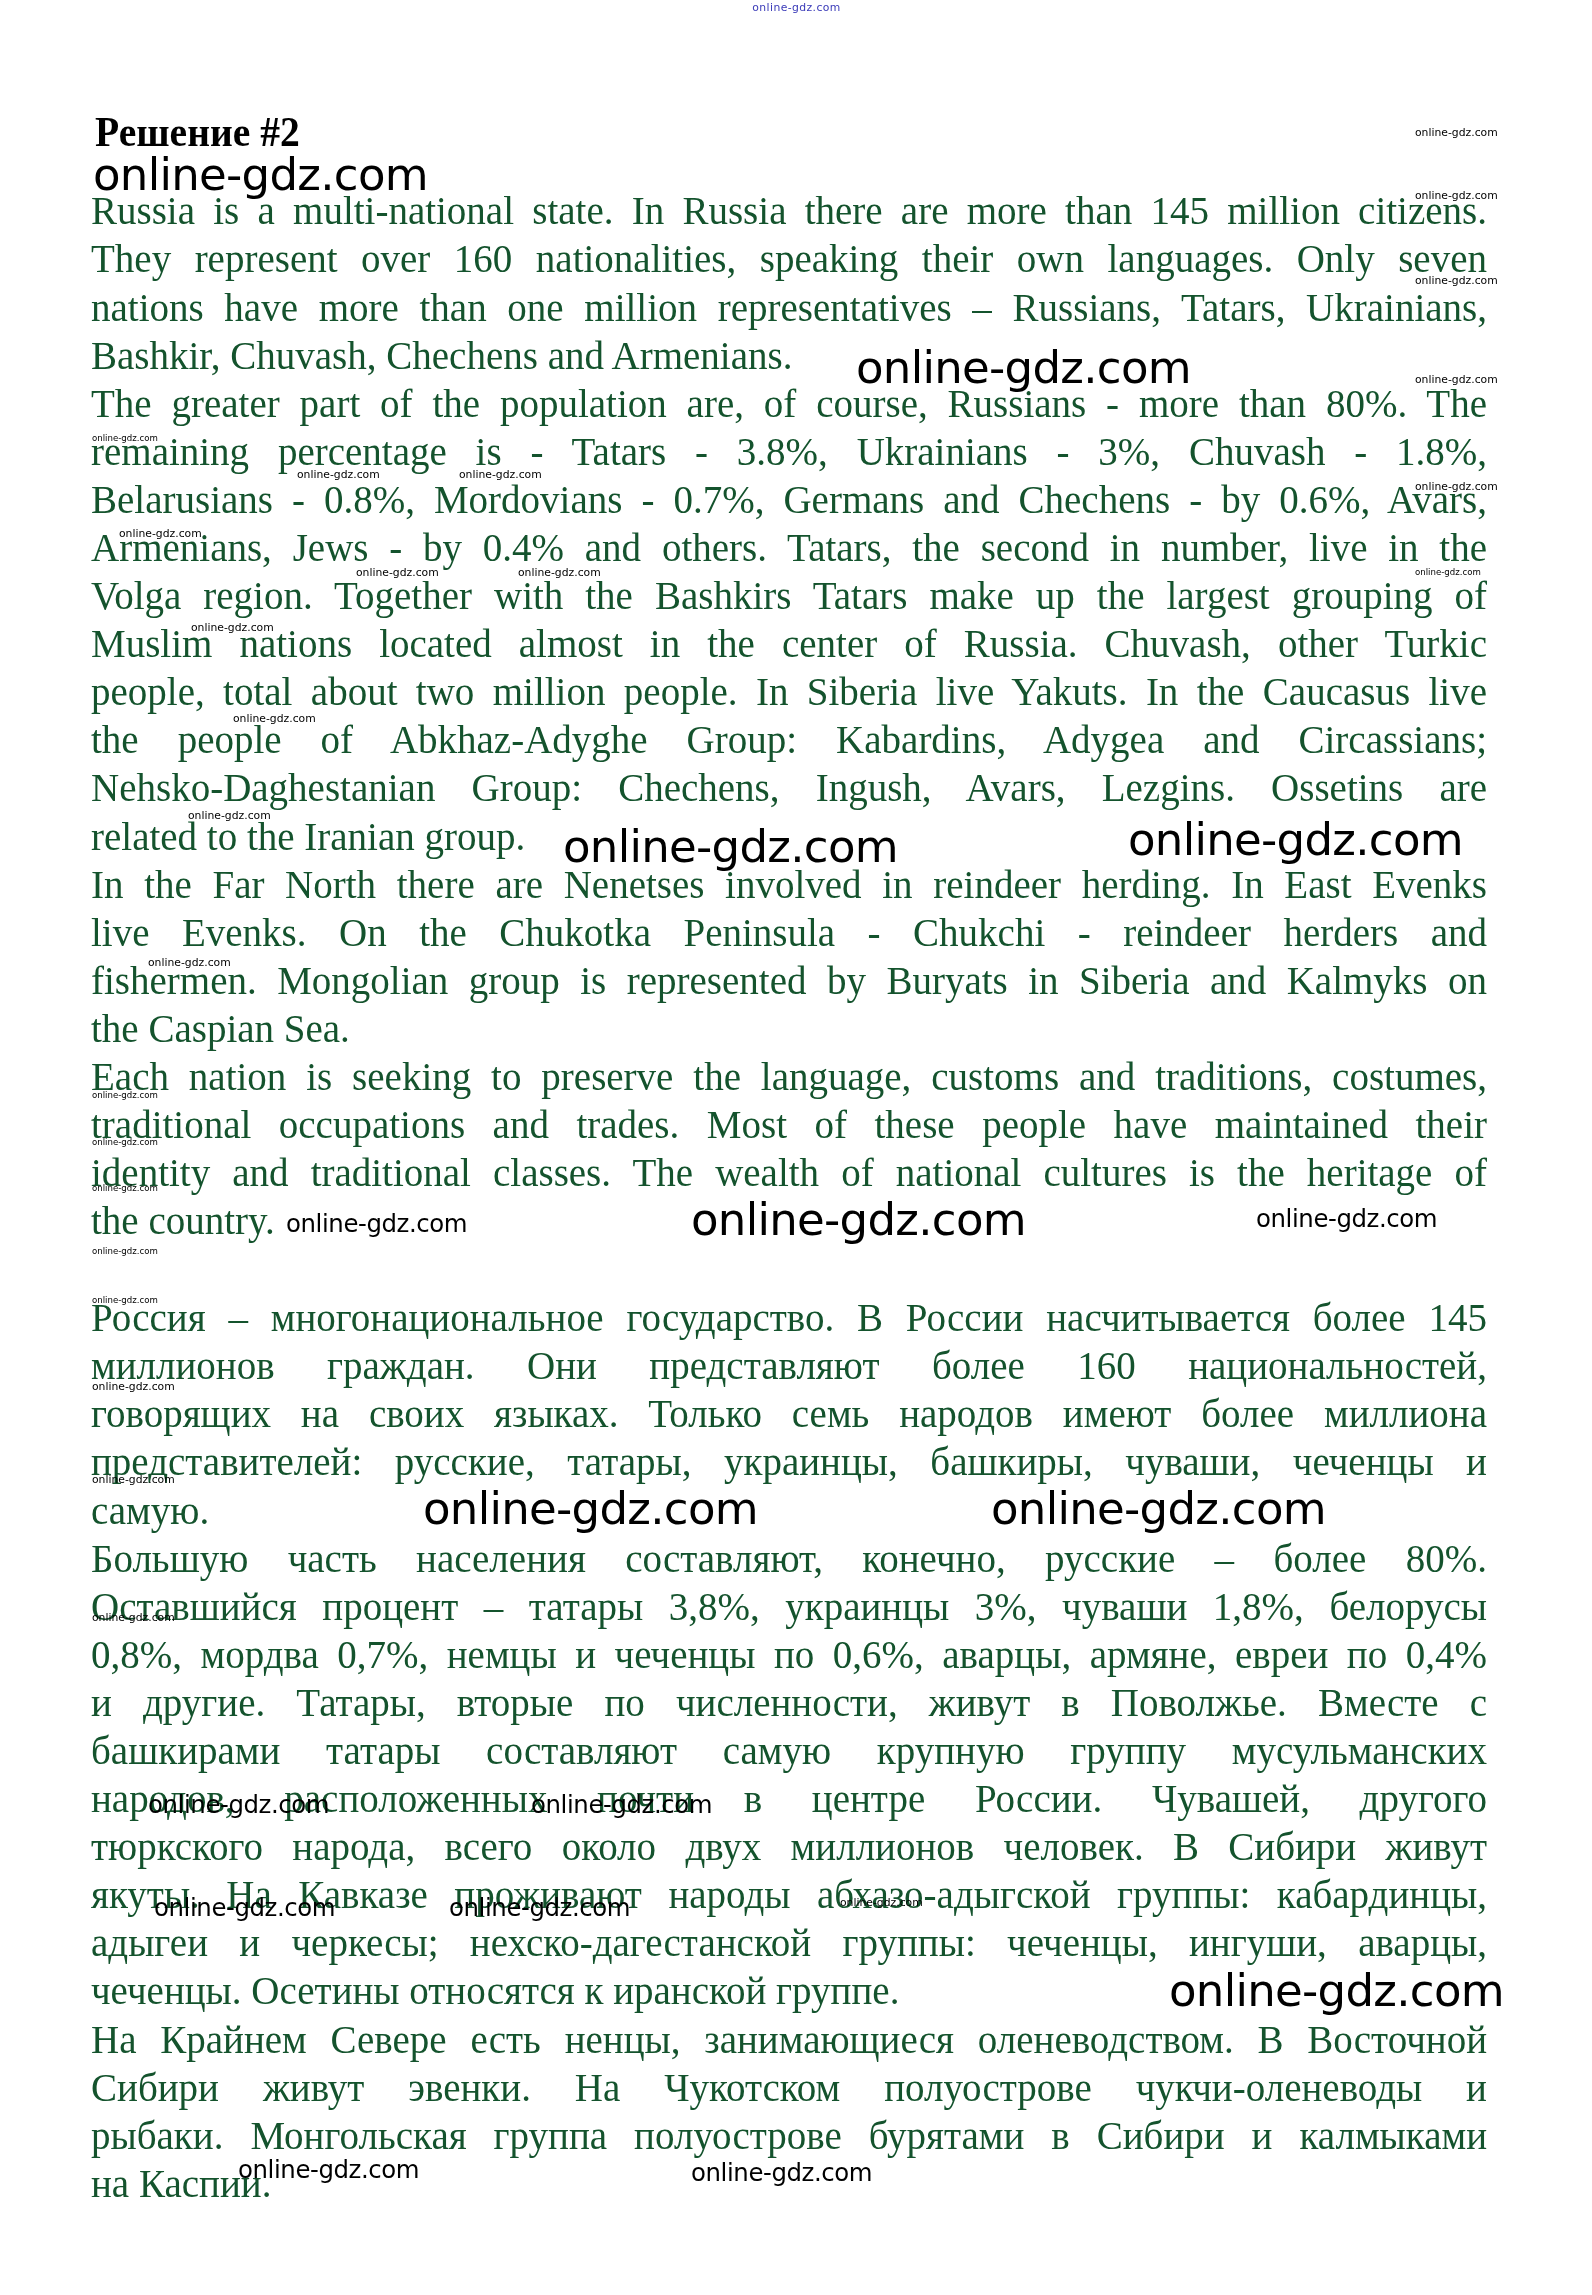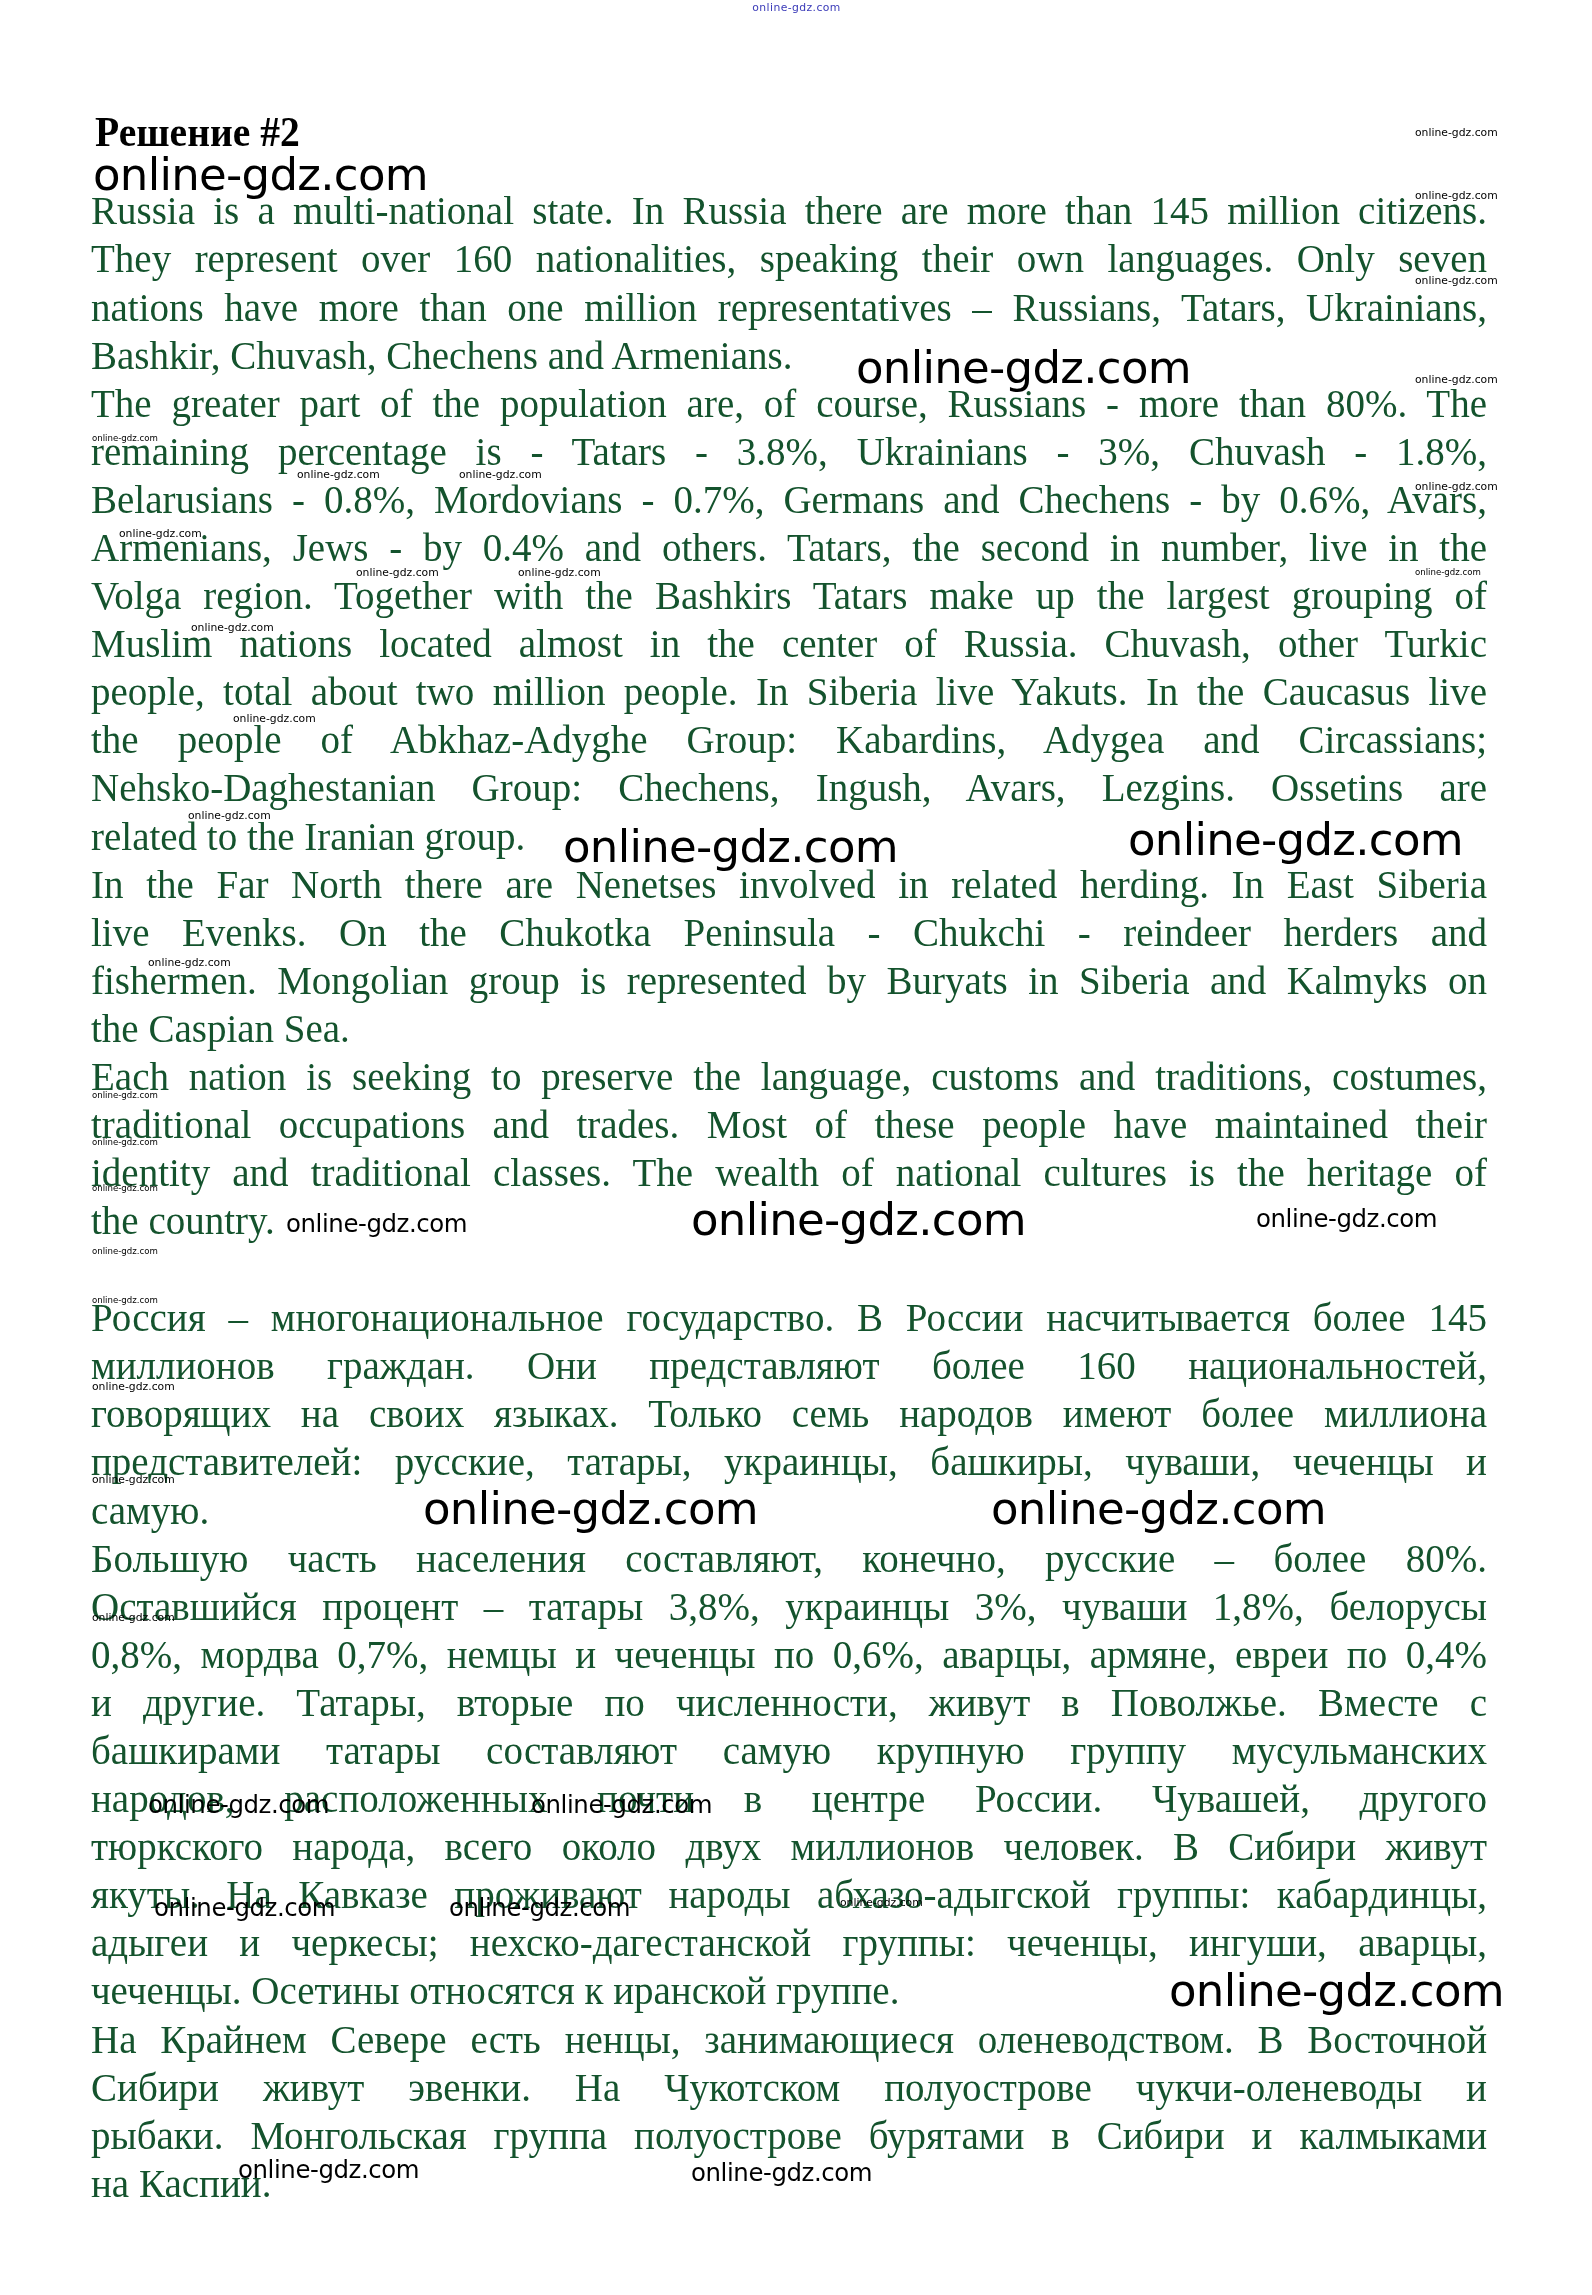--- a/index.html
+++ b/index.html
@@ -33,21 +33,21 @@
       <div class="line just" style="top: 380px;">The greater part of the population are, of course, Russians - more than 80%. The</div>
       <div class="line just" style="top: 428px;">remaining percentage is - Tatars - 3.8%, Ukrainians - 3%, Chuvash - 1.8%,</div>
       <div class="line just" style="top: 476px;">Belarusians - 0.8%, Mordovians - 0.7%, Germans and Chechens - by 0.6%, Avars,</div>
       <div class="line just" style="top: 524px;">Armenians, Jews - by 0.4% and others. Tatars, the second in number, live in the</div>
       <div class="line just" style="top: 572px;">Volga region. Together with the Bashkirs Tatars make up the largest grouping of</div>
       <div class="line just" style="top: 620px;">Muslim nations located almost in the center of Russia. Chuvash, other Turkic</div>
       <div class="line just" style="top: 668px;">people, total about two million people. In Siberia live Yakuts. In the Caucasus live</div>
       <div class="line just" style="top: 716px;">the people of Abkhaz-Adyghe Group: Kabardins, Adygea and Circassians;</div>
       <div class="line just" style="top: 764px;">Nehsko-Daghestanian Group: Chechens, Ingush, Avars, Lezgins. Ossetins are</div>
       <div class="line" style="top: 813px;">related to the Iranian group.</div>
-      <div class="line just" style="top: 861px;">In the Far North there are Nenetses involved in related herding. In East Siberia</div>
+      <div class="line just" style="top: 861px;">In the Far North there are Nenetses involved in reindeer herding. In East Evenks</div>
       <div class="line just" style="top: 909px;">live Evenks. On the Chukotka Peninsula - Chukchi - reindeer herders and</div>
       <div class="line just" style="top: 957px;">fishermen. Mongolian group is represented by Buryats in Siberia and Kalmyks on</div>
       <div class="line" style="top: 1005px;">the Caspian Sea.</div>
       <div class="line just" style="top: 1053px;">Each nation is seeking to preserve the language, customs and traditions, costumes,</div>
       <div class="line just" style="top: 1101px;">traditional occupations and trades. Most of these people have maintained their</div>
       <div class="line just" style="top: 1149px;">identity and traditional classes. The wealth of national cultures is the heritage of</div>
       <div class="line" style="top: 1197px;">the country.</div>
     </div>
   <div id="russian-block">
       <div class="line just" style="top: 1294px;">Россия – многонациональное государство. В России насчитывается более 145</div>

